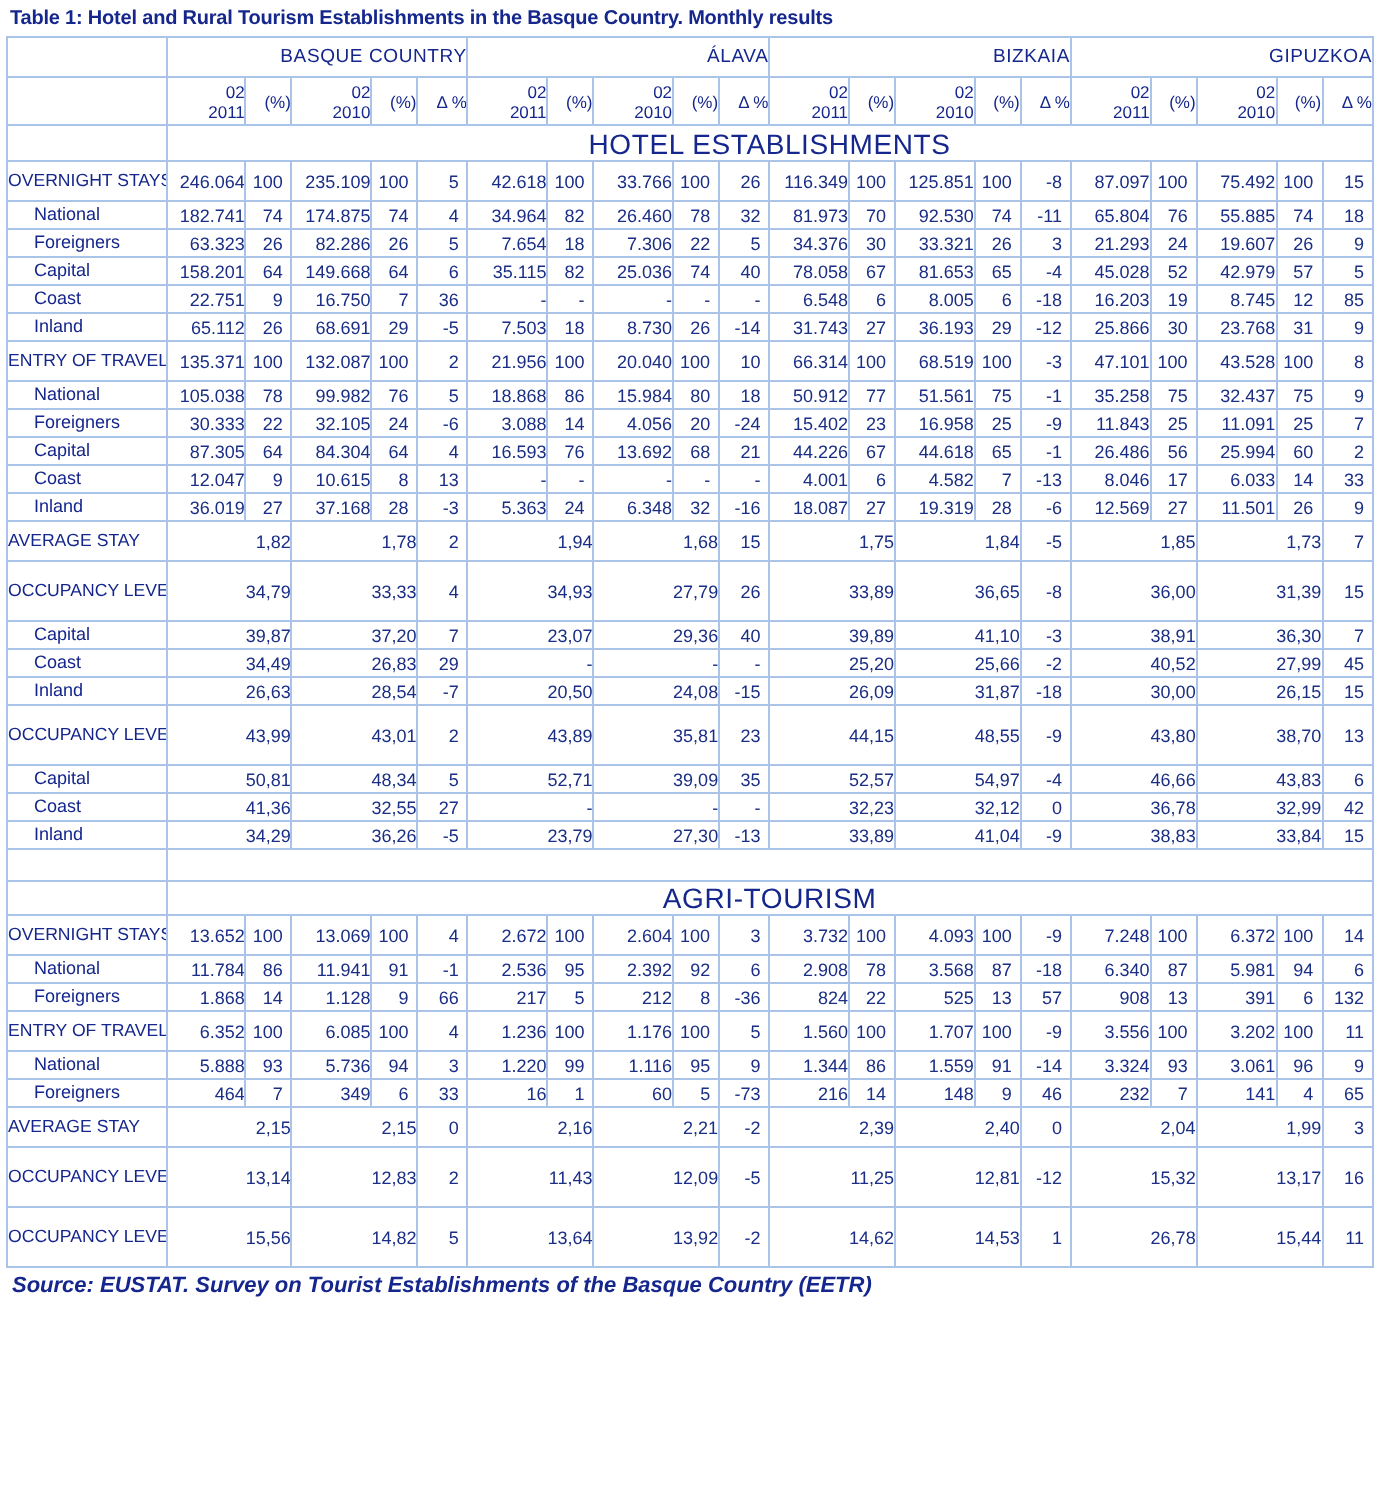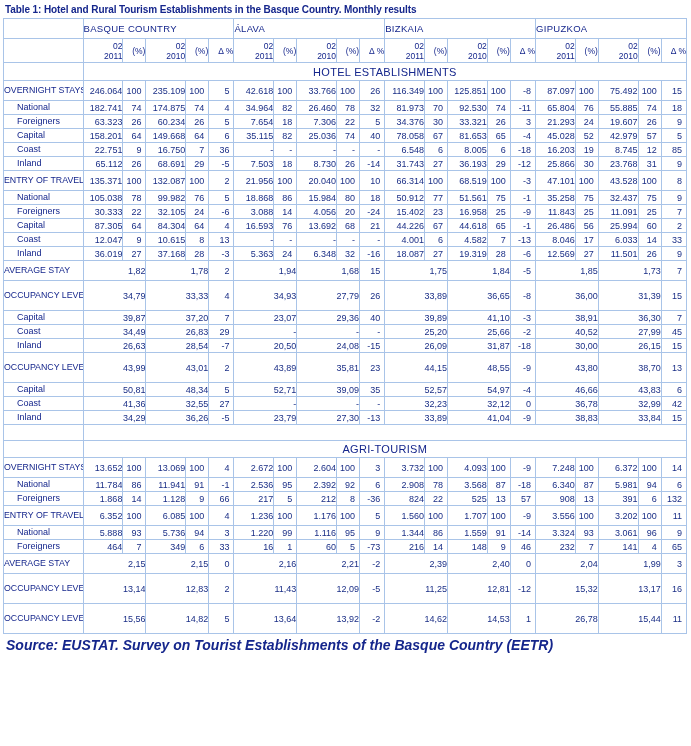--- a/index.html
+++ b/index.html
@@ -26,33 +26,33 @@
     border:1px solid #a9c4e8;
     padding:0;
     vertical-align:middle;
     font-weight:normal;
     overflow:hidden;
     white-space:nowrap;
   }
 
   
   .grp{
-    text-align:left;font-weight:bold;font-size:9.5px;
+    text-align:right;font-weight:bold;font-size:9.5px;
     letter-spacing:0.3px;height:19px;color:#15268c;
   }
   .sub{
     text-align:right;font-size:8.5px;height:23px;line-height:10px;color:#15268c;
   }
   .sub .yr{display:block;}
   .rowlabel-head{height:19px;}
   .blankrow td{height:15px;}
 
   
   .section-banner{
-    text-align:center;font-weight:bold;font-size:11px;
+    text-align:center;font-weight:bold;font-size:14px;
     letter-spacing:0.3px;height:16px;color:#15268c;
   }
 
   
   td.lbl{
     font-weight:bold;font-size:8.8px;line-height:9.5px;
     padding-left:2px;color:#15268c;
   }
   td.lbl.indent{font-weight:normal;padding-left:13px;font-size:9px;}
   td.num{
@@ -61,21 +61,21 @@
   td.num.pct{padding-right:4px;}
   td.num.delta{padding-right:4px;}
 
   .r-tall{height:20px;}
   .r-std{height:14px;}
   .r-xtall{height:30px;}
 
   .thickleft{border-left:1px solid #8fb2de;}
 
   .source{
-    font-size:14px;font-weight:bold;font-style:italic;color:#15268c;
+    font-size:11px;font-weight:bold;font-style:italic;color:#15268c;
     margin-top:3px;margin-left:3px;white-space:nowrap;
   }
   
   col.c-lbl{width:76px;}
   col.c-v{width:38px;}
   col.c-p{width:22px;}
   col.c-d{width:24px;}
 </style>
 </head>
 <body>
@@ -212,21 +212,21 @@
           <td class="num thickleft">65.804</td>
           <td class="num pct">76</td>
           <td class="num">55.885</td>
           <td class="num pct">74</td>
           <td class="num delta">18</td>
         </tr>
         <tr class="r-std">
           <td class="lbl indent">Foreigners</td>
           <td class="num">63.323</td>
           <td class="num pct">26</td>
-          <td class="num">60.234</td>
+          <td class="num">82.286</td>
           <td class="num pct">26</td>
           <td class="num delta">5</td>
           <td class="num thickleft">7.654</td>
           <td class="num pct">18</td>
           <td class="num">7.306</td>
           <td class="num pct">22</td>
           <td class="num delta">5</td>
           <td class="num thickleft">34.376</td>
           <td class="num pct">30</td>
           <td class="num">33.321</td>

